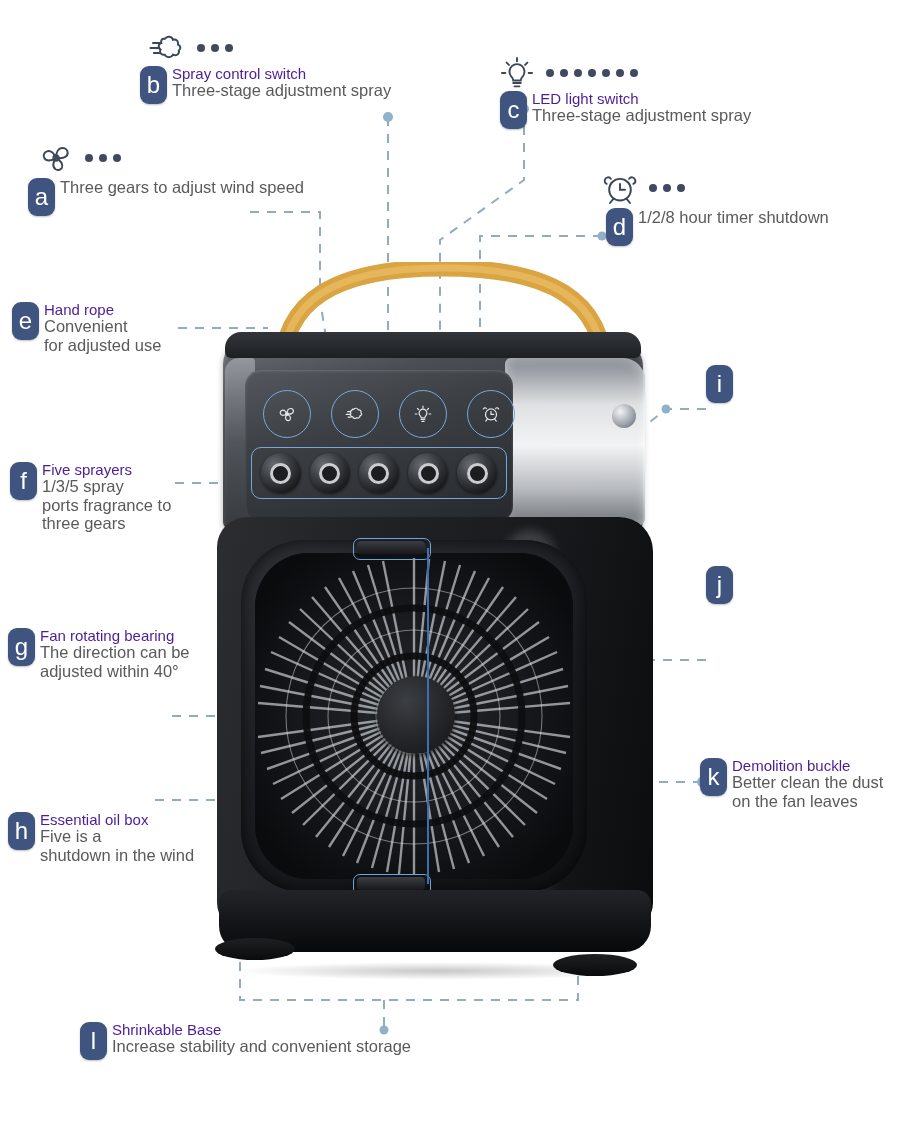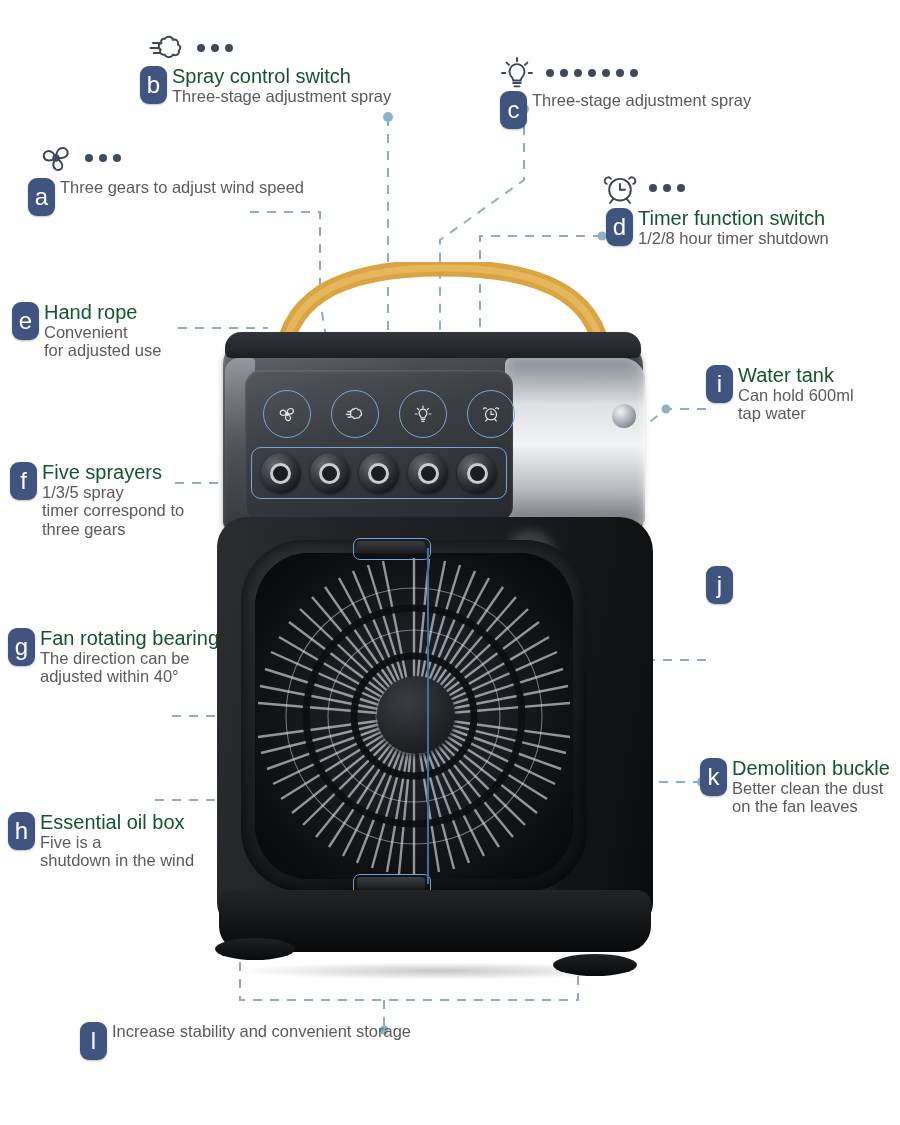--- a/index.html
+++ b/index.html
@@ -7,21 +7,21 @@
        font-family:"Liberation Sans","DejaVu Sans",sans-serif;color:#4a4a4a;}
 
   #stage{position:absolute;inset:0;}
 
   
   .callout{position:absolute;display:flex;align-items:flex-start;}
   .badge{width:27px;height:38px;border-radius:9px;background:#3f5580;
          color:#fff;font-size:24px;line-height:38px;text-align:center;
          flex:0 0 auto;font-weight:400;box-shadow:0 1px 2px rgba(0,0,0,.25);}
   .ctext{margin-left:5px;}
-  .ctitle{font-size:20px;color:#14532d;line-height:1.03;white-space:nowrap;}
+  .ctitle{font-size:15px;color:#4c1d95;line-height:1.03;white-space:nowrap;}
   .csub{font-size:16.5px;color:#5a5a5a;line-height:1.12;white-space:nowrap;}
 
   
   .iconrow{position:absolute;display:flex;align-items:center;gap:9px;}
   .dots{display:flex;gap:6px;align-items:center;}
   .dots i{width:8px;height:8px;border-radius:50%;background:#3f4a60;display:block;}
   .gicon{width:40px;height:40px;display:block;}
   .gicon svg{width:100%;height:100%;display:block;}
 
   
@@ -228,47 +228,47 @@
     <span class="badge">b</span>
     <span class="ctext">
       <div class="ctitle">Spray control switch</div>
       <div class="csub">Three-stage adjustment spray</div>
     </span>
   </div>
 
   <div class="callout" style="left:500px;top:91px;">
     <span class="badge">c</span>
     <span class="ctext">
+      <div class="ctitle">LED light switch</div>
       <div class="csub">Three-stage adjustment spray</div>
     </span>
   </div>
 
   <div class="callout" style="left:606px;top:208px;">
     <span class="badge">d</span>
     <span class="ctext">
-      <div class="ctitle">Timer function switch</div>
       <div class="csub">1/2/8 hour timer shutdown</div>
     </span>
   </div>
 
   <div class="callout" style="left:12px;top:302px;">
     <span class="badge">e</span>
     <span class="ctext">
       <div class="ctitle">Hand rope</div>
       <div class="csub">Convenient</div>
       <div class="csub">for adjusted use</div>
     </span>
   </div>
 
   <div class="callout" style="left:10px;top:462px;">
     <span class="badge">f</span>
     <span class="ctext">
       <div class="ctitle">Five sprayers</div>
       <div class="csub">1/3/5 spray</div>
-      <div class="csub">timer correspond to</div>
+      <div class="csub">ports fragrance to</div>
       <div class="csub">three gears</div>
     </span>
   </div>
 
   <div class="callout" style="left:8px;top:628px;">
     <span class="badge">g</span>
     <span class="ctext">
       <div class="ctitle">Fan rotating bearing</div>
       <div class="csub">The direction can be</div>
       <div class="csub">adjusted within 40°</div>
@@ -279,43 +279,39 @@
     <span class="badge">h</span>
     <span class="ctext">
       <div class="ctitle">Essential oil box</div>
       <div class="csub">Five is a</div>
       <div class="csub">shutdown in the wind</div>
     </span>
   </div>
 
   <div class="callout" style="left:706px;top:365px;">
     <span class="badge">i</span>
-    <span class="ctext">
-      <div class="ctitle">Water tank</div>
-      <div class="csub">Can hold 600ml</div>
-      <div class="csub">tap water</div>
-    </span>
   </div>
 
   <div class="callout" style="left:706px;top:566px;">
     <span class="badge">j</span>
   </div>
 
   <div class="callout" style="left:700px;top:758px;">
     <span class="badge">k</span>
     <span class="ctext">
       <div class="ctitle">Demolition buckle</div>
       <div class="csub">Better clean the dust</div>
       <div class="csub">on the fan leaves</div>
     </span>
   </div>
 
   <div class="callout" style="left:80px;top:1022px;">
     <span class="badge">l</span>
     <span class="ctext">
+      <div class="ctitle">Shrinkable Base</div>
       <div class="csub">Increase stability and convenient storage</div>
     </span>
   </div>
 
   <div id="product">
 
     <svg class="rope" viewBox="0 0 350 120">
       <path d="M14 118 C10 36 70 6 175 6 C280 6 340 36 336 118" fill="none" stroke="#d9a441" stroke-width="17" stroke-linecap="round"></path>
       <path d="M14 118 C10 36 70 6 175 6 C280 6 340 36 336 118" fill="none" stroke="#e9bd68" stroke-width="7" stroke-linecap="round" opacity=".7"></path>
     </svg>

